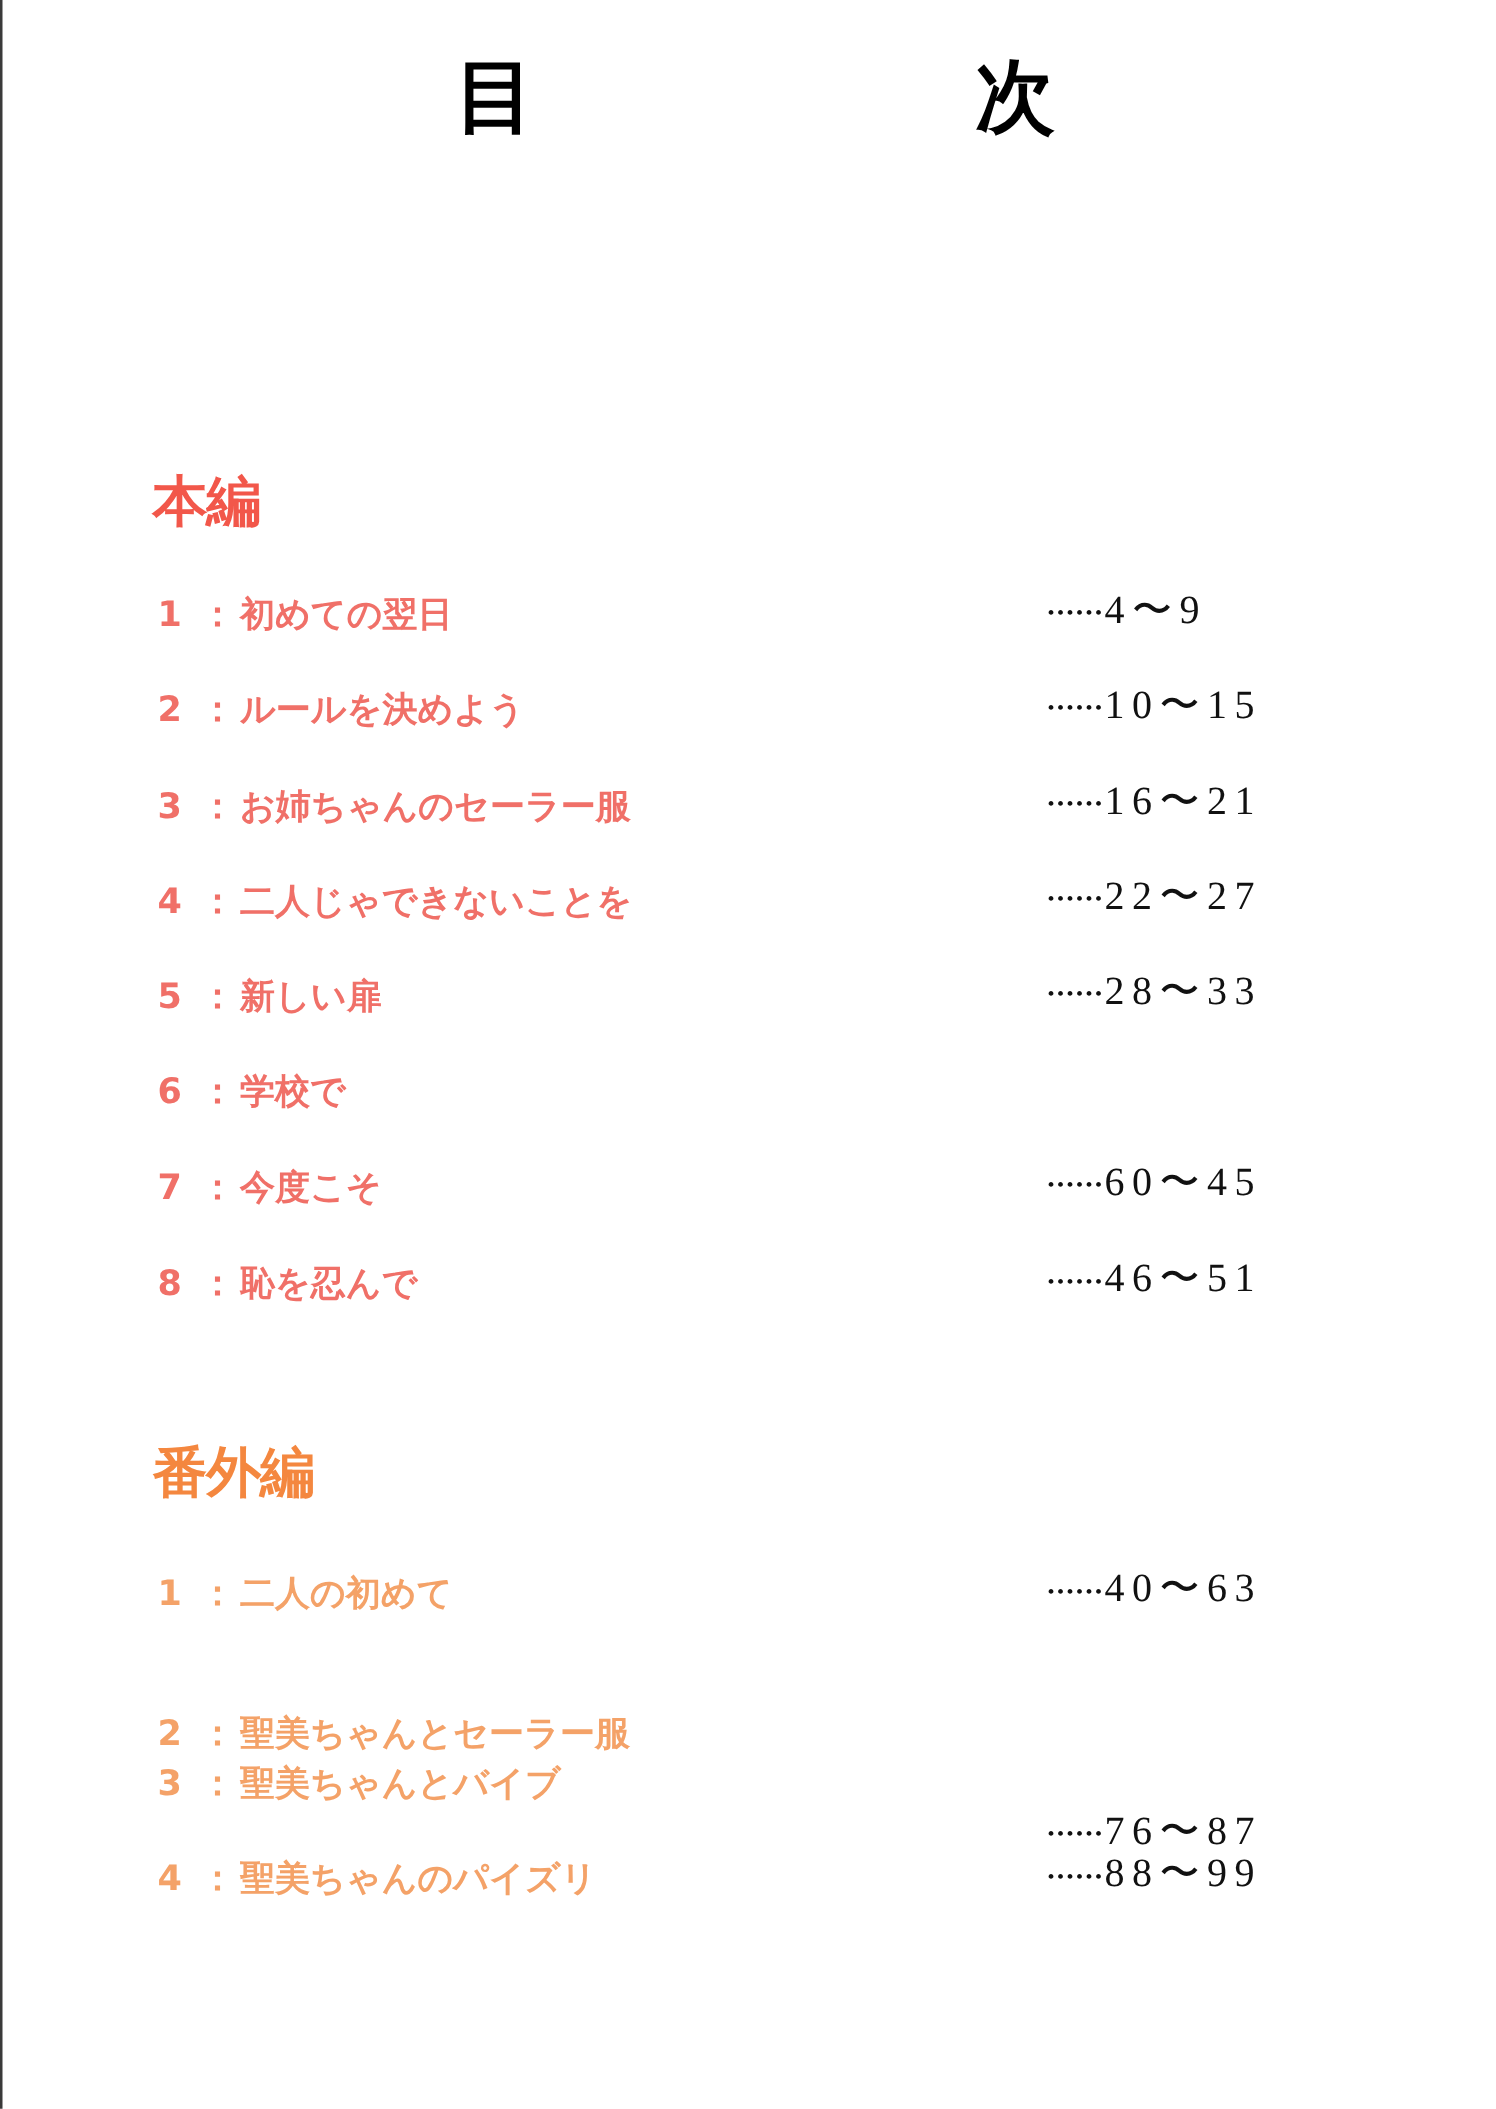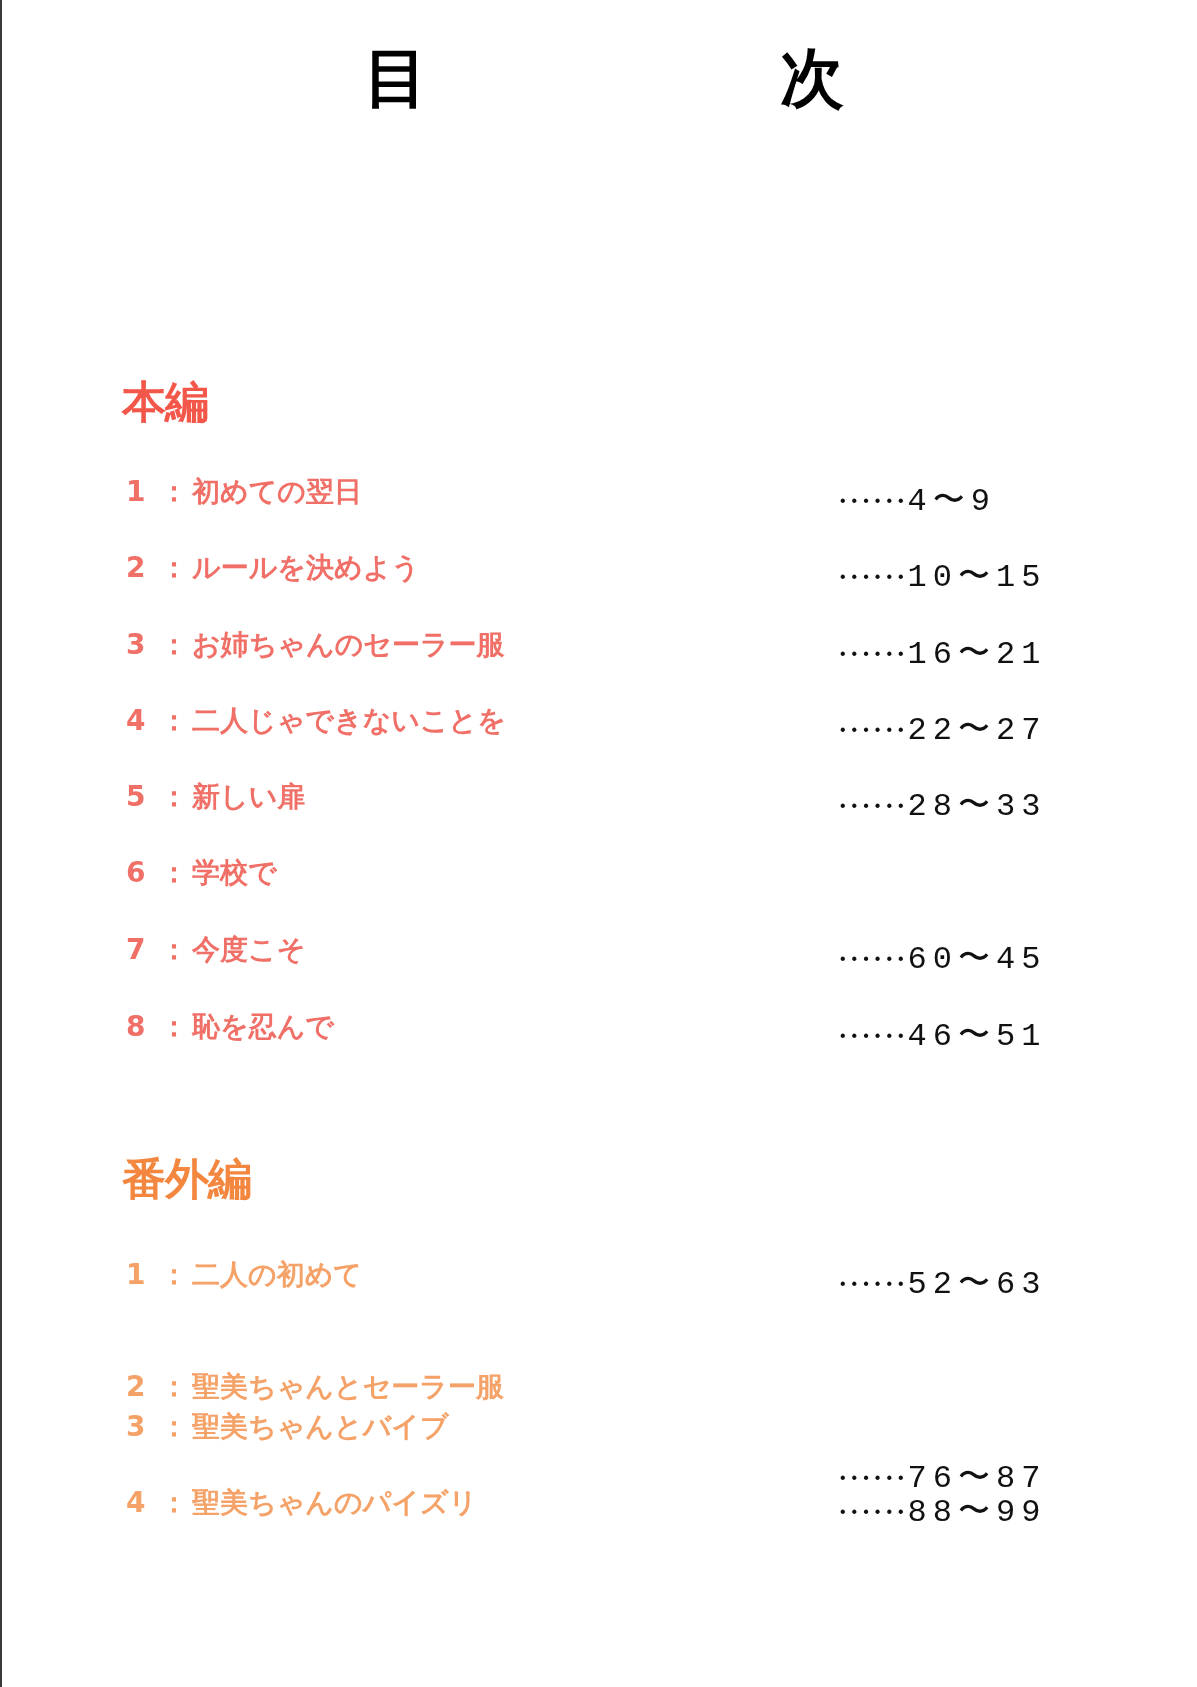--- a/index.html
+++ b/index.html
@@ -64,25 +64,25 @@
     .toc-sep {
       display: inline-block;
       width: 36px;
       text-align: center;
     }
     .toc-pages {
       position: absolute;
       left: 838px;
       top: 0;
       font-size: 32px;
-      line-height: 70px;
+      line-height: 41px;
       color: #111111;
       white-space: nowrap;
       letter-spacing: 6px;
-      font-family: Liberation Mono, monospace;
+      font-family: Liberation Serif, serif;
     }
     .toc-leader {
       font-size: 16px;
       letter-spacing: 2px;
       vertical-align: middle;
     }
   </style>
 </head>
 <body>
 
@@ -134,21 +134,21 @@
     <span class="toc-label" style="color: rgb(240, 112, 104);"><span class="toc-num">8</span><span class="toc-sep">：</span><span>恥を忍んで</span></span>
     <span class="toc-pages" style="color: rgb(17, 17, 17);"><span class="toc-leader">••••••</span><span>46〜51</span></span>
   </div>
 </div>
 
 <div>
   <div class="section-heading bonus" style="color:#f4873f;">番外編</div>
 
   <div class="toc-row bonus-row" style="top:1250px;">
     <span class="toc-label" style="color: rgb(244, 162, 104);"><span class="toc-num">1</span><span class="toc-sep">：</span><span>二人の初めて</span></span>
-    <span class="toc-pages" style="color: rgb(17, 17, 17);"><span class="toc-leader">••••••</span><span>52〜63</span></span>
+    <span class="toc-pages" style="color: rgb(17, 17, 17);"><span class="toc-leader">••••••</span><span>40〜63</span></span>
   </div>
 
   <div class="toc-row bonus-row" style="top:1326px;margin-top:36px;">
     <span class="toc-label" style="color: rgb(244, 162, 104);"><span class="toc-num">2</span><span class="toc-sep">：</span><span>聖美ちゃんとセーラー服</span></span>
   </div>
 
   <div class="toc-row bonus-row" style="top:1402px;">
     <span class="toc-label" style="color: rgb(244, 162, 104);"><span class="toc-num">3</span><span class="toc-sep">：</span><span>聖美ちゃんとバイブ</span></span>
     <span class="toc-pages" style="color: rgb(17, 17, 17); margin-top: 42px;"><span class="toc-leader">••••••</span><span>76〜87</span></span>
   </div>

